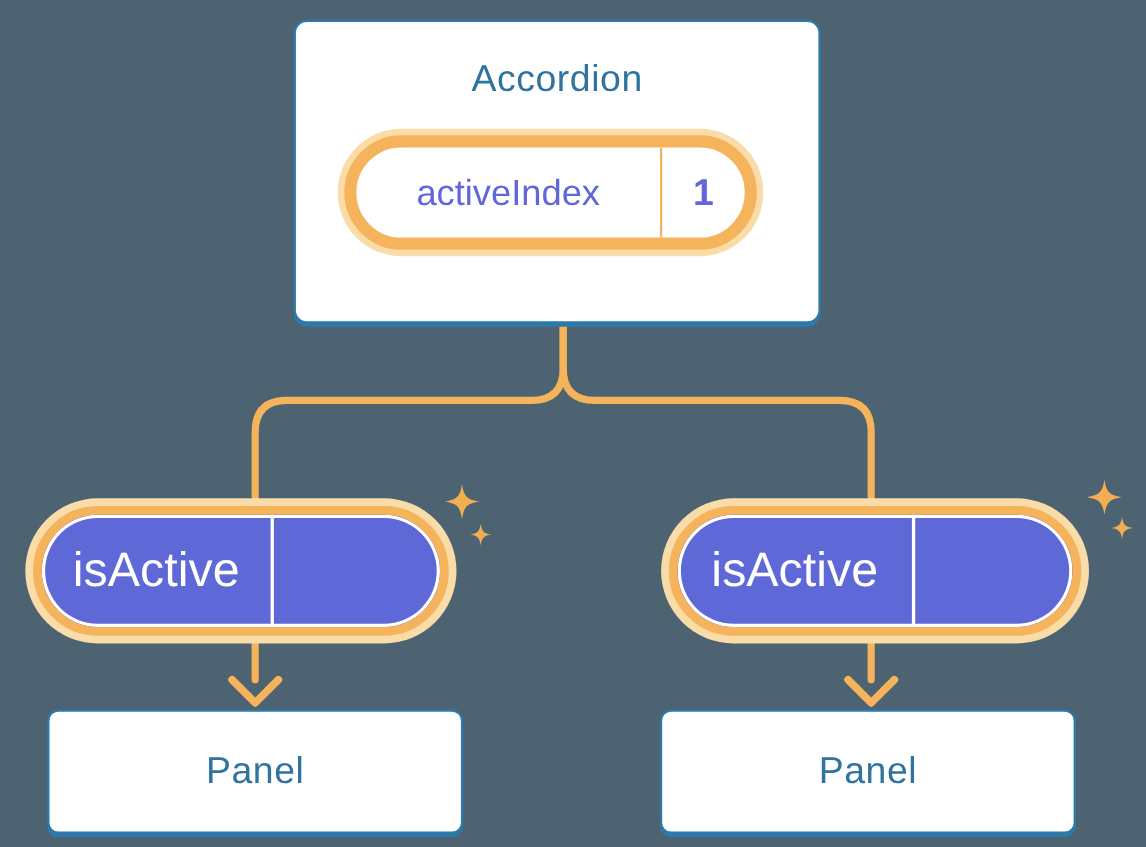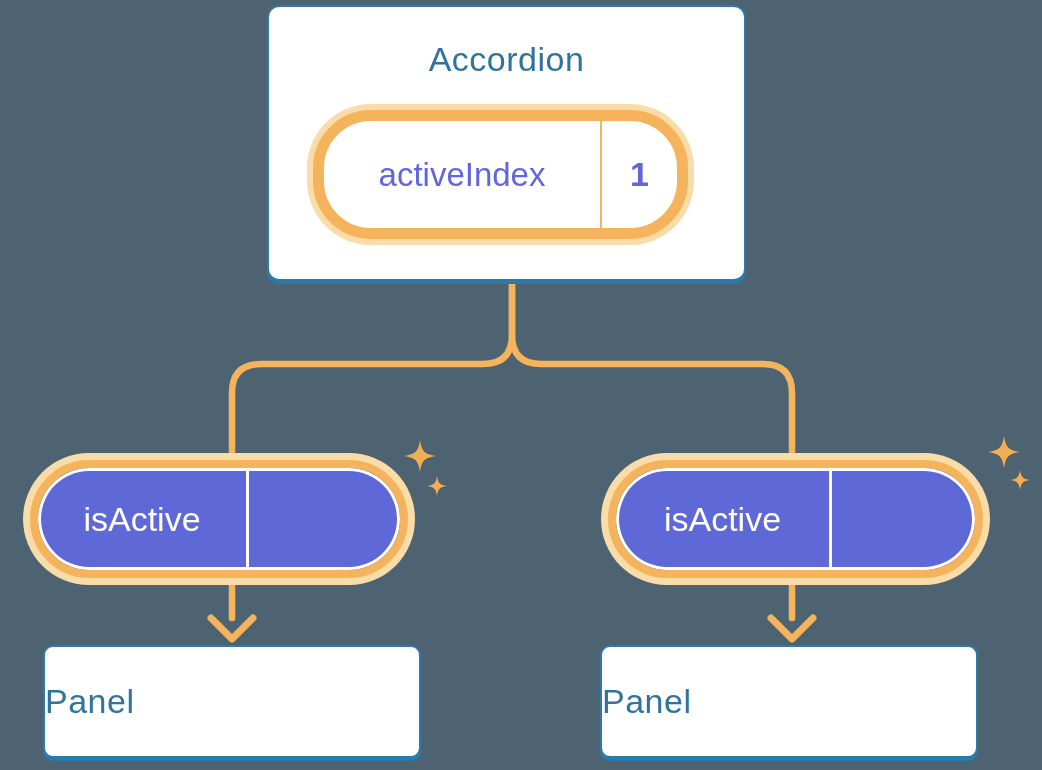--- a/index.html
+++ b/index.html
@@ -21,37 +21,37 @@
     background:var(--background);
     overflow:hidden;
   }
   .stage *, .stage{box-sizing:border-box;}
   svg.connectors{
     position:absolute;left:0;top:0;width:1042px;height:770px;
     z-index:1;
   }
   
   .accordion-card{
-    position:absolute;left:267px;top:5px;width:479px;height:276px;
+    position:absolute;left:267px;top:18px;width:479px;height:276px;
     background:var(--white);
     border:2px solid var(--card-border);
     border-radius:12px;
     box-shadow:0 3px 0 var(--card-border);
     z-index:2;
     text-decoration:underline;
   }
   .card-title{
     position:absolute;left:0;top:33px;width:100%;
     text-align:center;
     font-size:34px;color:var(--heading-text);
     letter-spacing:0.5px;
   }
   .state-pill{
     position:absolute;left:44px;top:103px;
-    width:375px;height:129px;
+    width:375px;height:104px;
     background:var(--white);
     border:11px solid var(--orange);
     border-radius:58px;
     box-shadow:0 0 0 6px var(--orange-soft);
     display:flex;align-items:stretch;overflow:hidden;
   }
   .state-pill .cell{
     display:flex;align-items:center;justify-content:center;
     color:var(--purple-text);font-size:33px;
   }
@@ -66,35 +66,35 @@
     border:8px solid var(--orange);
     border-radius:59px;
     box-shadow:0 0 0 7px var(--orange-soft), inset 0 0 0 3px var(--white);
     display:flex;align-items:stretch;overflow:hidden;
     z-index:2;
   }
   .prop-pill.pill-left{left:30px;}
   .prop-pill.pill-right{left:608px;width:375px;}
   .prop-pill .cell{
     display:flex;align-items:center;justify-content:center;
-    color:var(--white);font-size:34px;text-align:right;
+    color:var(--white);font-size:44px;text-align:right;
   }
   .prop-pill .cell-label{flex:0 0 208px;}
   .prop-pill.pill-right .cell-label{flex:0 0 213px;}
   .prop-pill .vdivider{flex:0 0 3px;background:var(--white);margin:-3px 0;}
   .prop-pill .cell-value{flex:1;font-weight:700;}
   
   .panel{
     position:absolute;top:645px;
     width:378px;height:113px;
     background:var(--white);
     border:2px solid var(--card-border);
     border-radius:10px;
     box-shadow:0 3px 0 var(--card-border);
-    display:flex;align-items:center;
+    display:flex;align-items:center;justify-content:center;
     color:var(--heading-text);font-size:34px;letter-spacing:0.5px;
     z-index:2;
   }
   .panel.panel-left{left:43px;}
   .panel.panel-right{left:600px;}
 </style>
 </head>
 <body>
 
 <div class="stage">

